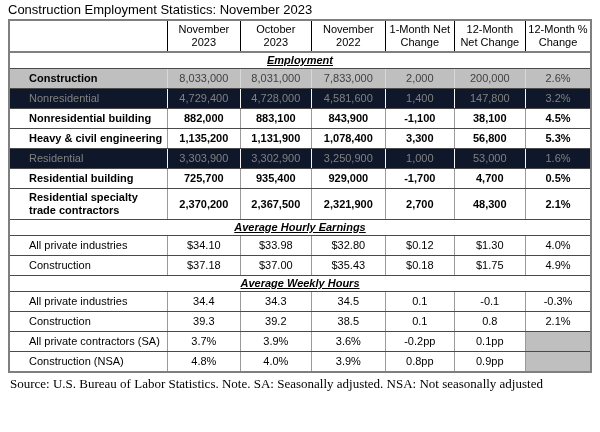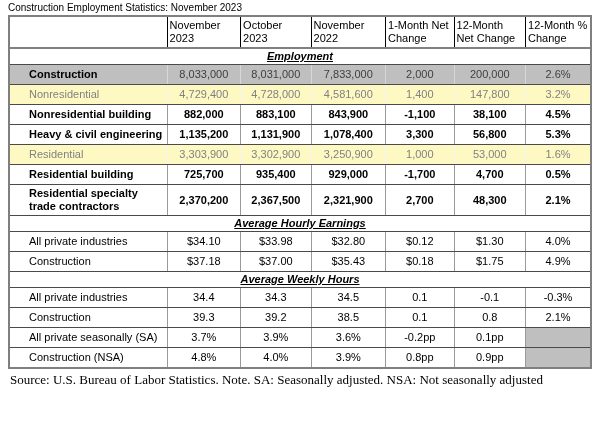--- a/index.html
+++ b/index.html
@@ -1,58 +1,58 @@
 <!DOCTYPE html>
 <html><head>
 <meta charset="utf-8">
 <style>
   html,body { margin:0; padding:0; }
   body {
     width:600px; height:432px; background:#ffffff; overflow:hidden;
     font-family:"Liberation Sans", sans-serif; color:#000;
   }
   .title {
-    font-size:10px; color:#000; padding:2px 0 2px 8px; letter-spacing:0;
+    font-size:13px; color:#000; padding:2px 0 2px 8px; letter-spacing:0;
   }
   table.stats {
     border-collapse:collapse; table-layout:fixed;
     margin-left:8px; width:584px;
     border:2px solid #7f7f7f;
   }
   col.c-label { width:157px; }
   col.c1 { width:73px; }
   col.c2 { width:70px; }
   col.c3 { width:74px; }
   col.c4 { width:68px; }
   col.c5 { width:71px; }
   col.c6 { width:65px; }
 
   thead td {
     border:1px solid #000; border-bottom:2px solid #808080;
-    font-size:11px; line-height:13px;
+    text-align:center; font-size:11px; line-height:13px;
     height:28px; padding:1px 2px; vertical-align:middle;
   }
   tbody td {
     font-size:11px; line-height:13px; padding:2px 3px; vertical-align:middle;
     border-top:1px solid #4a4a4a; border-bottom:1px solid #4a4a4a;
     border-left:1px solid #9a9a9a; border-right:1px solid #9a9a9a;
   }
   tr.section td {
     font-weight:bold; font-style:italic; text-align:center;
     font-size:11px; height:13px; padding:1px 2px; background:#fff;
     border-left:1px solid #9a9a9a; border-right:1px solid #9a9a9a;text-decoration:underline;
   }
   td.label { text-align:left; padding-left:19px; }
   td.val   { text-align:center; }
   tr.row td { height:15px; }
   tr.hl-dark { background:#bfbfbf; }
   tr.hl-dark td.label { font-weight:bold; color:#000; }
   tr.hl-dark td.val   { color:#404040; }
   tr.hl-dark td { border-left:1px solid #d8d8d8; border-right:1px solid #d8d8d8; }
-  tr.hl-light { background:#fef9c3; }
+  tr.hl-light { background:#0f172a; }
   tr.hl-light td { color:#818181; border-left:1px solid #f5f5f5; border-right:1px solid #f5f5f5; }
   tr.bold td { font-weight:bold; }
   td.shaded { background:#bfbfbf; }
   .footer {
     font-size:13px; color:#000; padding:3px 12px 0 10px;font-family:Liberation Serif, serif;
   }
 </style>
 </head>
 <body>
 
@@ -182,21 +182,21 @@
       <tr class="row normal">
         <td class="label">Construction</td>
         <td class="val">39.3</td>
         <td class="val">39.2</td>
         <td class="val">38.5</td>
         <td class="val">0.1</td>
         <td class="val">0.8</td>
         <td class="val">2.1%</td>
       </tr>
       <tr class="row normal">
-        <td class="label">All private seasonally (SA)</td>
+        <td class="label">All private contractors (SA)</td>
         <td class="val">3.7%</td>
         <td class="val">3.9%</td>
         <td class="val">3.6%</td>
         <td class="val">-0.2pp</td>
         <td class="val">0.1pp</td>
         <td class="val shaded"></td>
       </tr>
       <tr class="row normal">
         <td class="label">Construction (NSA)</td>
         <td class="val">4.8%</td>

